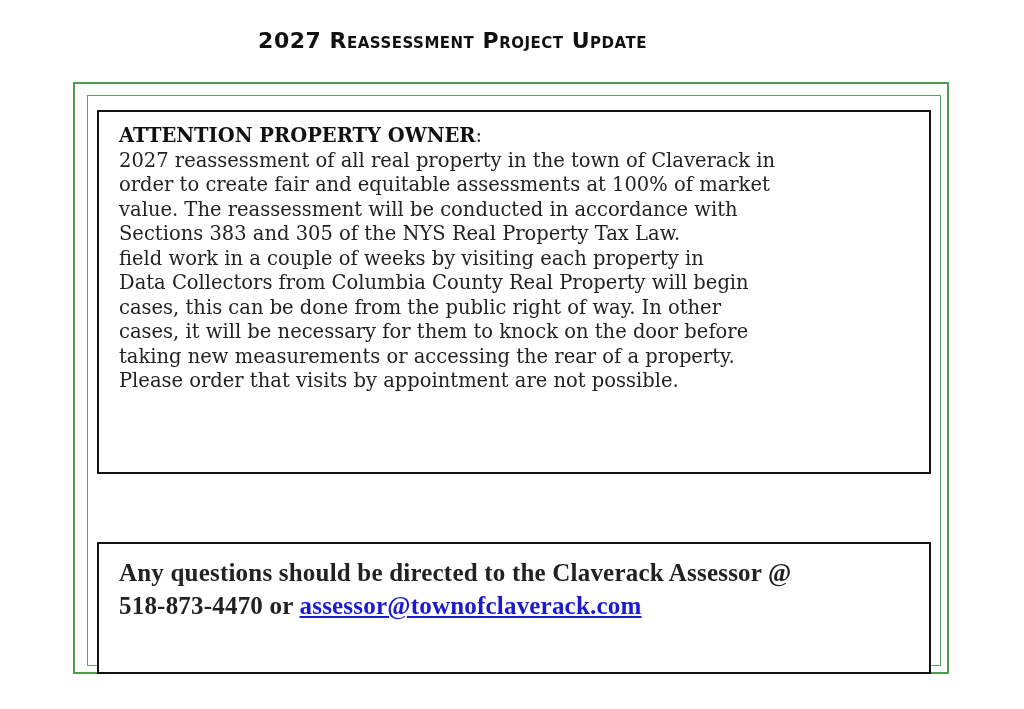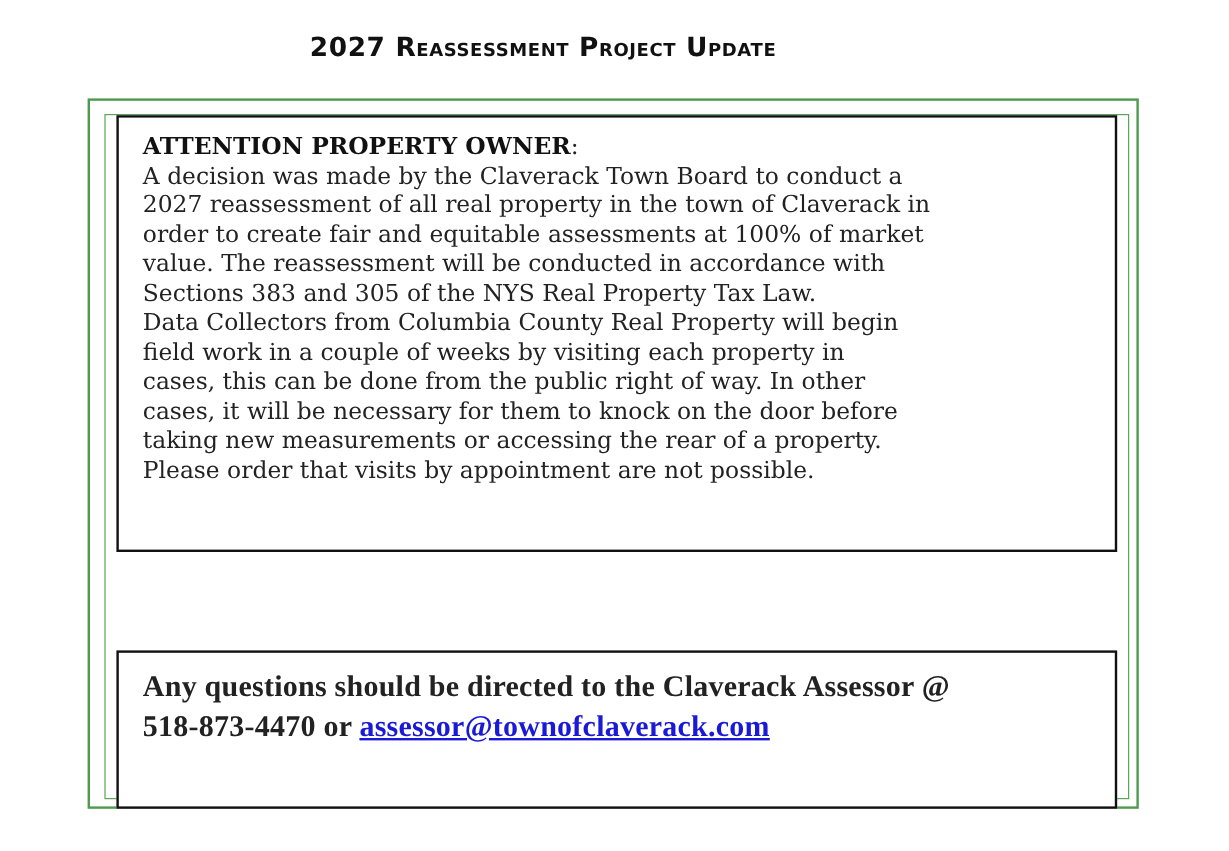--- a/index.html
+++ b/index.html
@@ -14,21 +14,21 @@
     border: 2px solid #4e9a4e; box-sizing: border-box;
   }
   .inner-frame {
     position: absolute; left: 87px; top: 95px; width: 854px; height: 571px;
     border: 1px solid #5aa55a; box-sizing: border-box;
   }
   .box {
     position: absolute; left: 97px; width: 834px; box-sizing: border-box;
     border: 2px solid #111; background: #fff;
   }
-  .box-notice { top: 96px; height: 364px; padding: 12px 20px 0 20px; }
+  .box-notice { top: 110px; height: 364px; padding: 12px 20px 0 20px; }
   .box-contact { top: 542px; height: 132px; padding: 12px 20px 0 20px; }
   .notice-text {
     font-family: "DejaVu Serif", serif; font-size: 19.5px; line-height: 24.5px;
     color: #222; margin: 0;
   }
   .notice-heading { font-weight: bold; color: #111; }
   .line { display: block; white-space: nowrap; }
   .spell { text-decoration: underline wavy #d33; text-decoration-thickness: 1px; text-underline-offset: 3px; }
   .contact-text {
     font-family: "Liberation Serif", serif; font-size: 25px; line-height: 33px;
@@ -40,27 +40,26 @@
 <body>
 
 <div class="title">2027 Reassessment Project Update</div>
 
 <div class="outer-frame"></div>
 <div class="inner-frame"></div>
 
 <div class="box box-notice">
   <div class="notice-text">
     <span class="line"><span class="notice-heading">ATTENTION PROPERTY OWNER</span><span>:</span></span>
-    <span class="line">A decision was made by the Claverack Town Board to conduct a</span>
     <span class="line">2027 reassessment of all real property in the town of Claverack in</span>
     <span class="line">order to create fair and equitable assessments at 100% of market</span>
     <span class="line">value.  The reassessment will be conducted in accordance with</span>
     <span class="line">Sections 383 and 305 of the NYS Real Property Tax Law.</span>
+    <span class="line">field work in a couple of weeks by visiting each property in</span>
     <span class="line">Data Collectors from Columbia County Real Property will begin</span>
-    <span class="line">field work in a couple of weeks by visiting each property in</span>
     <span class="line">cases, this can be done from the public right of way. In other</span>
     <span class="line">cases, it will be necessary for them to knock on the door before</span>
     <span class="line">taking new measurements or accessing the rear of a property.</span>
     <span class="line">Please order that visits by appointment are not possible.</span>
   </div>
 </div>
 
 <div class="box box-contact">
   <div class="contact-text">
     <span class="line">Any questions should be directed to the Claverack Assessor @</span>

